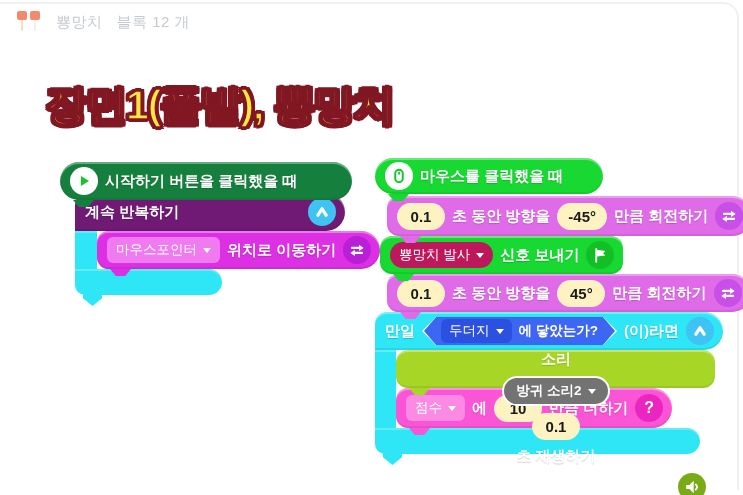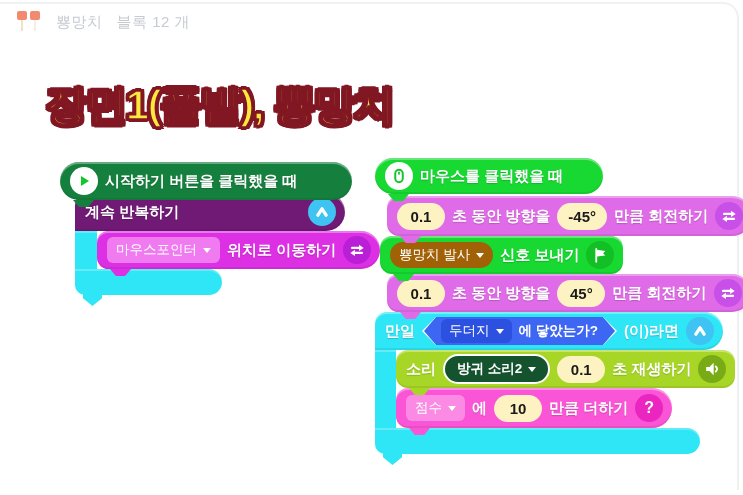--- a/index.html
+++ b/index.html
@@ -169,21 +169,21 @@
     <svg width="20" height="20" viewBox="0 0 24 24">
       <path d="M6 9.5 h9" stroke="#fff" stroke-width="2.6" stroke-linecap="round"></path>
       <polygon points="14.5,5.8 20,9.5 14.5,13.2" fill="#fff"></polygon>
       <path d="M18 15.5 h-9" stroke="#fff" stroke-width="2.6" stroke-linecap="round"></path>
       <polygon points="9.5,11.8 4,15.5 9.5,19.2" fill="#fff"></polygon>
     </svg>
   </span>
 </div>
 
 <div class="block stmt tabbed" style="left:380px;top:236px;min-width:237px;height:38px;background:#17d932;z-index:65;">
-  <span class="dropdown" style="background:#a16207;border-radius:13px;">
+  <span class="dropdown" style="background:#be185d;border-radius:13px;">
     <span>뿅망치 발사</span>
     <span class="dd-arrow"></span>
   </span>
   <span class="lbl">신호 보내기</span>
   <span class="icon-circle" style="background:#12c026;">
     <svg width="18" height="18" viewBox="0 0 24 24">
       <path d="M7 4 v17" stroke="#fff" stroke-width="2.4" stroke-linecap="round"></path>
       <polygon points="8,5 19,6.5 16.2,9.5 19,12.5 8,14" fill="#fff"></polygon>
     </svg>
   </span>
@@ -218,23 +218,23 @@
   <span class="lbl">(이)라면</span>
   <span class="icon-circle" style="background:#3fc3f2;">
     <svg width="22" height="22" viewBox="0 0 24 24">
       <path d="M7.5 15.5 L12 8.5 L16.5 15.5" stroke="#ffffff" stroke-width="3.6" fill="none" stroke-linecap="round" stroke-linejoin="round"></path>
     </svg>
   </span>
 </div>
 
 <div class="arm" style="left:375px;top:350px;width:21px;height:78px;background:#2ee6f6;z-index:57;"></div>
 
-<div class="block stmt tabbed" style="left:396px;top:350px;min-width:319px;height:38px;background:#a8d626;z-index:63;">
+<div class="block stmt tabbed" style="left:396px;top:350px;min-width:319px;height:38px;background:#a8d626;z-index:63;flex-direction:column;">
   <span class="lbl">소리</span>
-  <span class="oval-dd" style="background:#14532d;">
+  <span class="oval-dd" style="background:#737373;">
     <span>방귀 소리2</span>
     <span class="dd-arrow"></span>
   </span>
   <span class="oval-input">0.1</span>
   <span class="lbl">초 재생하기</span>
   <span class="icon-circle" style="background:#79ab16;">
     <svg width="20" height="20" viewBox="0 0 24 24">
       <polygon points="5,9.5 9,9.5 14,4.5 14,19.5 9,14.5 5,14.5" fill="#fff"></polygon>
       <path d="M16.5 9 q3.2 3 0 6" stroke="#fff" stroke-width="2.2" fill="none" stroke-linecap="round"></path>
     </svg>

